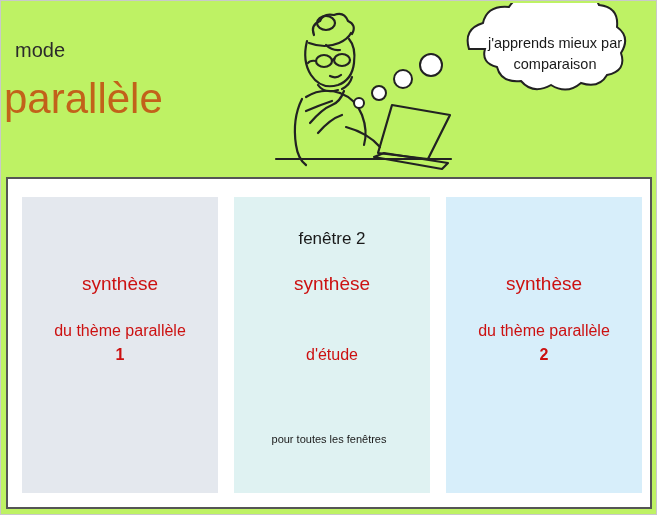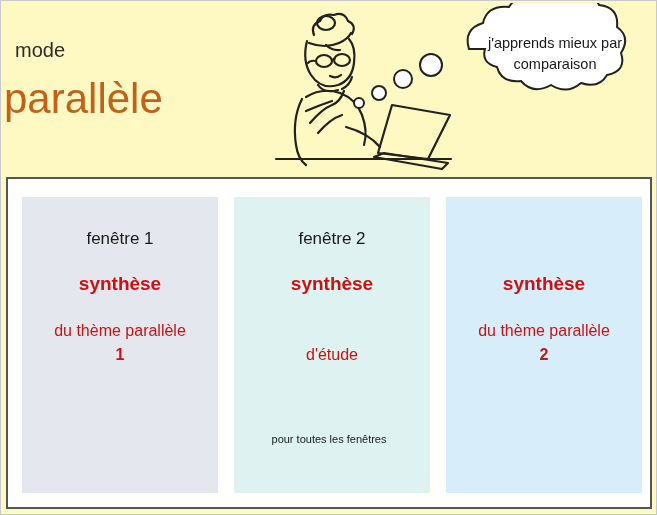--- a/index.html
+++ b/index.html
@@ -14,21 +14,21 @@
     overflow: hidden;
     position: relative;
   }
   #page {
     position: absolute;
     left: 0; top: 0;
     width: 657px;
     height: 515px;
     box-sizing: border-box;
     border: 1px solid #c9c9c9;
-    background: #fef9c3;
+    background: #bef264;
   }
 
   
   .header {
     position: absolute;
     left: 0; top: 0;
     width: 655px;
     height: 172px;
   }
   .mode-label {
@@ -113,21 +113,21 @@
     font-size: 17px;
     color: #1a1a1a;
   }
   .col-synth {
     position: absolute;
     top: 76px;
     left: 0;
     width: 100%;
     text-align: center;
     font-size: 19px;
-    font-weight: bold;
+    font-weight: normal;
     color: #cc1111;
   }
   .col-sub {
     position: absolute;
     top: 122px;
     left: 0;
     width: 100%;
     text-align: center;
     font-size: 16px;
     color: #cc1111;
@@ -229,21 +229,20 @@
       </svg>
       <div class="bubble-text">j'apprends mieux par comparaison</div>
     </div>
 
   </div>
 
   <div class="panel">
     <div class="columns">
 
       <div class="col col1">
-        <div class="col-title">fenêtre 1</div>
         <div class="col-synth">synthèse</div>
         <div class="col-sub">
           <span>du thème parallèle</span><br>
           <b>1</b>
         </div>
       </div>
 
       <div class="col col2">
         <div class="col-title">fenêtre 2</div>
         <div class="col-synth">synthèse</div>

